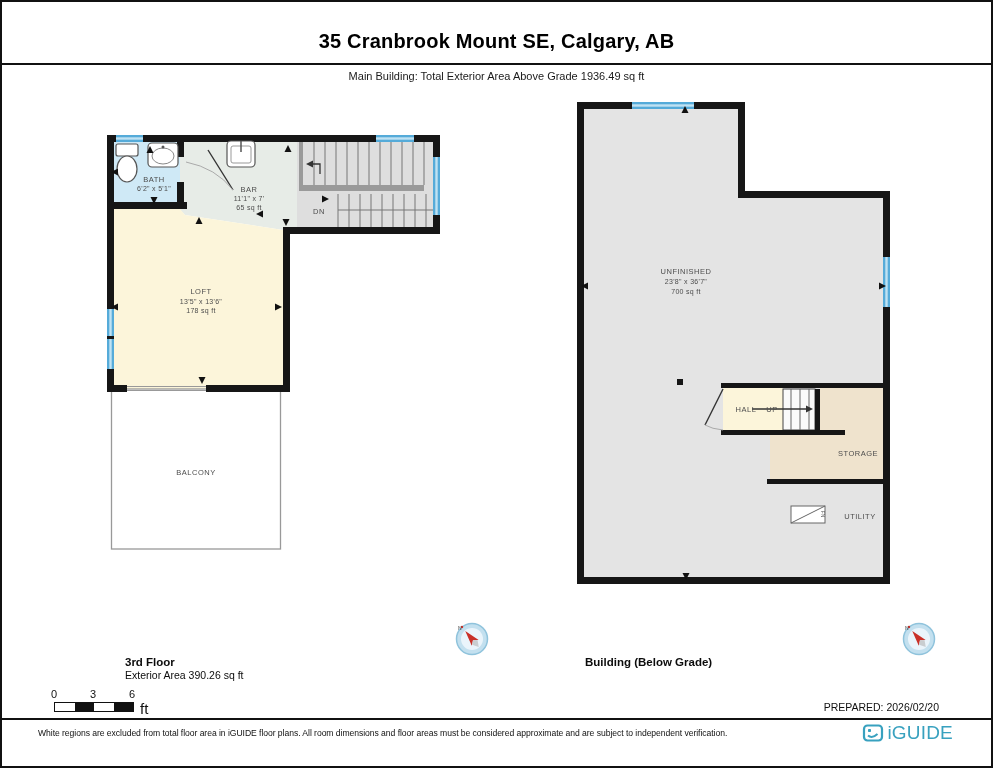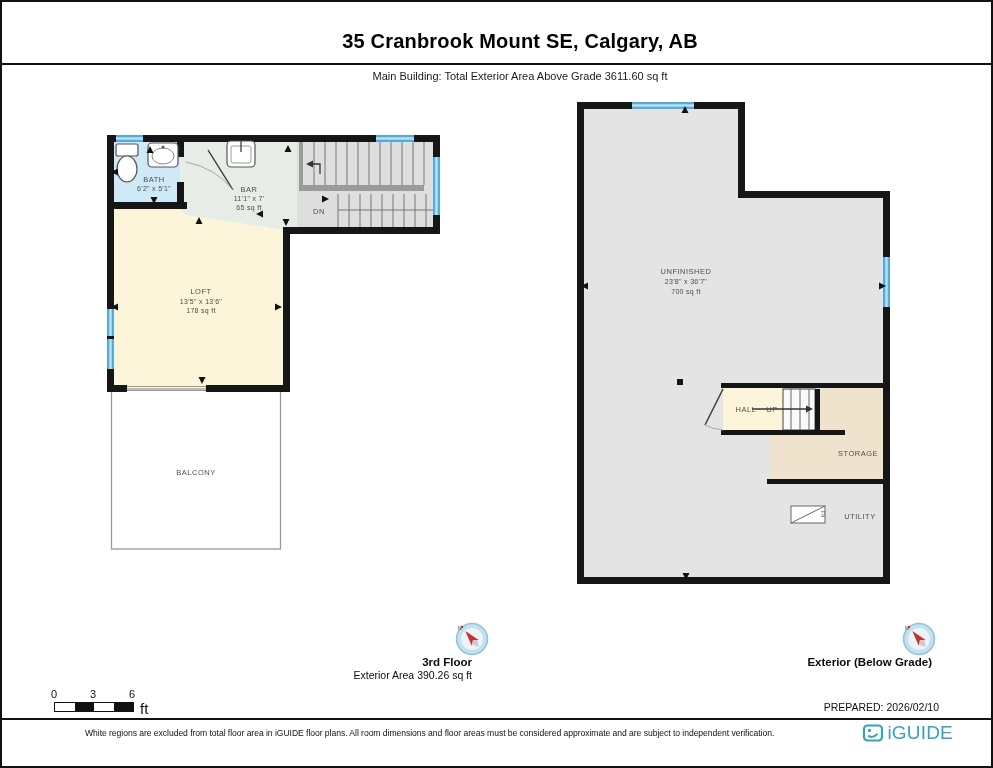--- a/index.html
+++ b/index.html
@@ -1,46 +1,46 @@
 <!DOCTYPE html>
 <html><head>
 <meta charset="utf-8">
 <style>
   html,body{margin:0;padding:0;background:#9a9a9a;}
   .page{position:relative;width:993px;height:768px;background:#ffffff;
         border:2px solid #111;box-sizing:border-box;margin:0 auto;
         font-family:"Liberation Sans",sans-serif;overflow:hidden;}
-  .abs{position:absolute;padding-left:47px;}
+  .abs{position:absolute;}
   .title{top:28px;left:0;right:0;text-align:center;font-size:20px;font-weight:bold;color:#000;letter-spacing:.2px;}
   .hrule{height:2px;background:#111;}
   .subtitle{top:68px;left:0;right:0;text-align:center;font-size:11px;color:#1a1a1a;}
   svg.canvas{position:absolute;left:0;top:0;}
   .rl{fill:#4d4d4d;font-size:7.5px;letter-spacing:.5px;text-anchor:middle;}
   .rl2{fill:#4d4d4d;font-size:7px;letter-spacing:.3px;text-anchor:middle;}
-  .floorlabel{text-align:right;color:#0c0c0c;}
+  .floorlabel{text-align:left;color:#0c0c0c;}
   .fl-name{font-size:11.5px;font-weight:bold;}
   .fl-area{font-size:10.5px;margin-top:1px;}
   .scalebar{left:40px;top:686px;width:130px;height:30px;}
   .sb-num{position:absolute;top:0;font-size:11px;color:#111;width:12px;text-align:center;}
   .sb-bar{position:absolute;left:12px;top:14px;width:78px;height:8px;border:1px solid #111;display:flex;}
   .sb-seg{flex:1 1 25%;height:100%;}
   .sb-ft{position:absolute;left:98px;top:12px;font-size:15px;color:#111;}
   .prepared{right:52px;top:699px;font-size:10.5px;color:#111;}
   .disclaimer{left:36px;top:726px;font-size:8.6px;color:#111;white-space:nowrap;letter-spacing:-.05px;text-align:center;}
   .brand{right:38px;top:720px;display:flex;align-items:center;gap:3px;color:#38a1bf;}
   .brand-text{font-size:19px;letter-spacing:.2px;}
 </style>
 </head>
 <body>
 
 <div class="page">
 
   <div class="abs title">35 Cranbrook Mount SE, Calgary, AB</div>
   <div class="abs hrule" style="left:0;right:0;top:61px;"></div>
-  <div class="abs subtitle">Main Building: Total Exterior Area Above Grade 3611.60 sq ft</div>
+  <div class="abs subtitle">Main Building: Total Exterior Area Above Grade 1936.49 sq ft</div>
 
   <svg class="canvas" width="993" height="768" viewBox="0 0 993 768">
     <defs>
       <g id="compass">
         <circle r="15.5" fill="#c3e0ef" stroke="#8fc3dc" stroke-width="1.5"></circle>
         <circle r="11" fill="#eaf4fb"></circle>
         <g transform="rotate(-40)">
           <polygon points="0,-10.5 4.5,5 0,1.5 -4.5,5" fill="#c93028"></polygon>
           <polygon points="0,10.5 3.5,4.5 0,1.5 -3.5,4.5" fill="#c9cdd0"></polygon>
         </g>
@@ -237,37 +237,37 @@
 
     <use href="#compass" transform="translate(470,637)"></use>
     <use href="#compass" transform="translate(917,637)"></use>
   </svg>
 
   <div class="abs floorlabel" style="left:123px;top:654px;width:300px;">
     <div class="fl-name">3rd Floor</div>
     <div class="fl-area">Exterior Area 390.26 sq ft</div>
   </div>
   <div class="abs floorlabel" style="left:583px;top:654px;width:300px;">
-    <div class="fl-name">Exterior (Below Grade)</div>
+    <div class="fl-name">Building (Below Grade)</div>
   </div>
 
   <div class="abs scalebar">
     <span class="sb-num" style="left:6px;">0</span>
     <span class="sb-num" style="left:45px;">3</span>
     <span class="sb-num" style="left:84px;">6</span>
     <div class="sb-bar">
       <div class="sb-seg" style="background:#fff;"></div>
       <div class="sb-seg" style="background:#111;"></div>
       <div class="sb-seg" style="background:#fff;"></div>
       <div class="sb-seg" style="background:#111;"></div>
     </div>
     <span class="sb-ft">ft</span>
   </div>
 
-  <div class="abs prepared">PREPARED: 2026/02/10</div>
+  <div class="abs prepared">PREPARED: 2026/02/20</div>
 
   <div class="abs hrule" style="left:0;right:0;top:716px;"></div>
   <div class="abs disclaimer">White regions are excluded from total floor area in iGUIDE floor plans. All room dimensions and floor areas must be considered approximate and are subject to independent verification.</div>
   <div class="abs brand">
     <svg width="22" height="20" viewBox="0 0 22 20">
       <rect x="2" y="2.5" width="18" height="15" rx="3.5" fill="none" stroke="#38a1bf" stroke-width="2.2"></rect>
       <rect x="6" y="6" width="3" height="3" rx="0.8" fill="#38a1bf"></rect>
       <path d="M6,12.5 q4,3.5 9.5,-1.5" fill="none" stroke="#38a1bf" stroke-width="2"></path>
     </svg>
     <span class="brand-text">iGUIDE</span>

